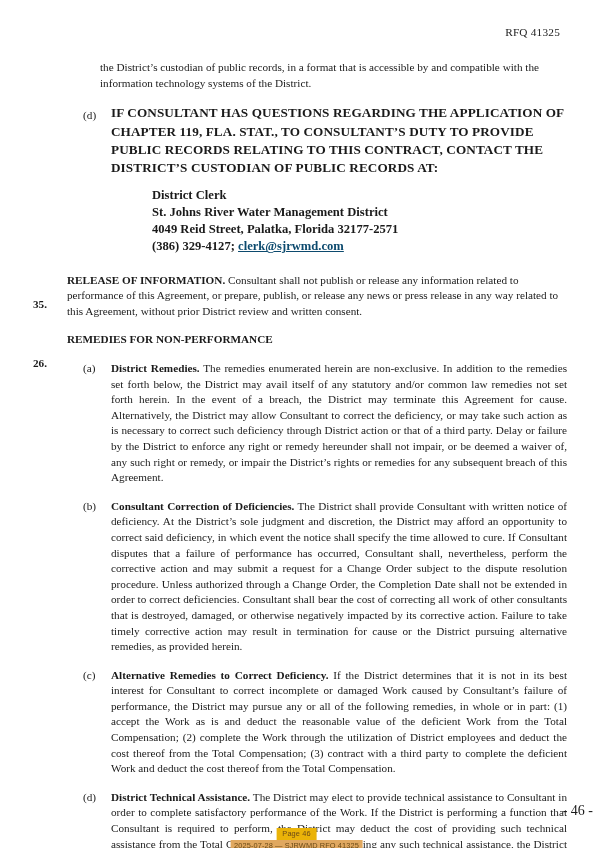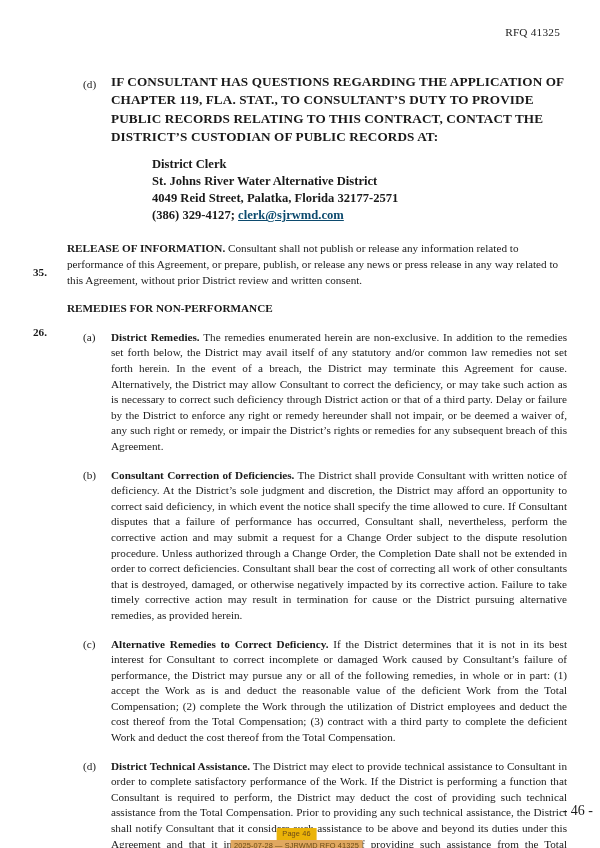--- a/index.html
+++ b/index.html
@@ -164,32 +164,33 @@
 </style>
 </head>
 <body>
 
 <div class="page">
 
   <div class="running-header">RFQ 41325</div>
 
   <div class="body-col">
 
+    <p class="cont-para">the District’s custodian of public records, in a format that is accessible by and compatible with the information technology systems of the District.</p>
 
     <div class="gap-md"></div>
 
     <div class="sub caps-block">
       <span class="letter">(d)</span><span>IF CONSULTANT HAS QUESTIONS REGARDING THE APPLICATION OF CHAPTER 119, FLA. STAT., TO CONSULTANT’S DUTY TO PROVIDE PUBLIC RECORDS RELATING TO THIS CONTRACT, CONTACT THE DISTRICT’S CUSTODIAN OF PUBLIC RECORDS AT:</span>
     </div>
 
     <div class="gap-sm"></div>
 
     <div class="address">
       <div class="line">District Clerk</div>
-      <div class="line">St. Johns River Water Alternative District</div>
+      <div class="line">St. Johns River Water Management District</div>
       <div class="line">4049 Reid Street, Palatka, Florida 32177-2571</div>
       <div class="line"><span>(386) 329-4127; </span><a class="email-link" href="#">clerk@sjrwmd.com</a></div>
     </div>
 
     <div class="gap-lg"></div>
 
     <div class="sec">
       <span class="num">35.</span><span class="sec-title">RELEASE OF INFORMATION.</span><span> Consultant shall not publish or release any information related to performance of this Agreement, or prepare, publish, or release any news or press release in any way related to this Agreement, without prior District review and written consent.</span>
     </div>
 

